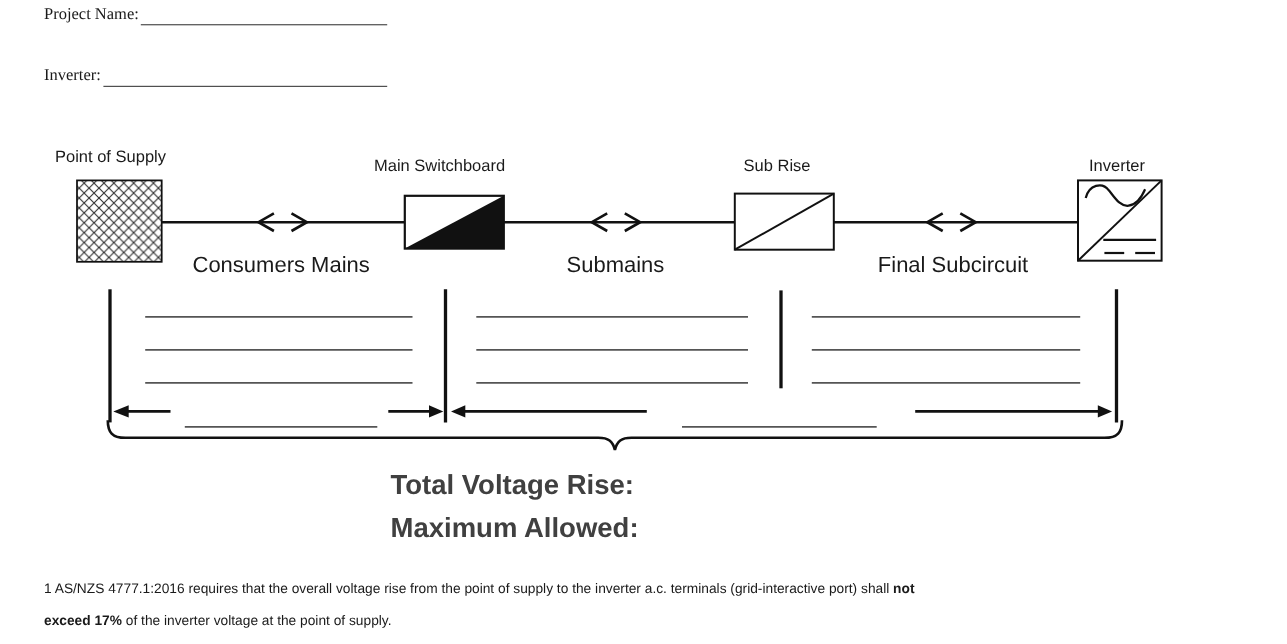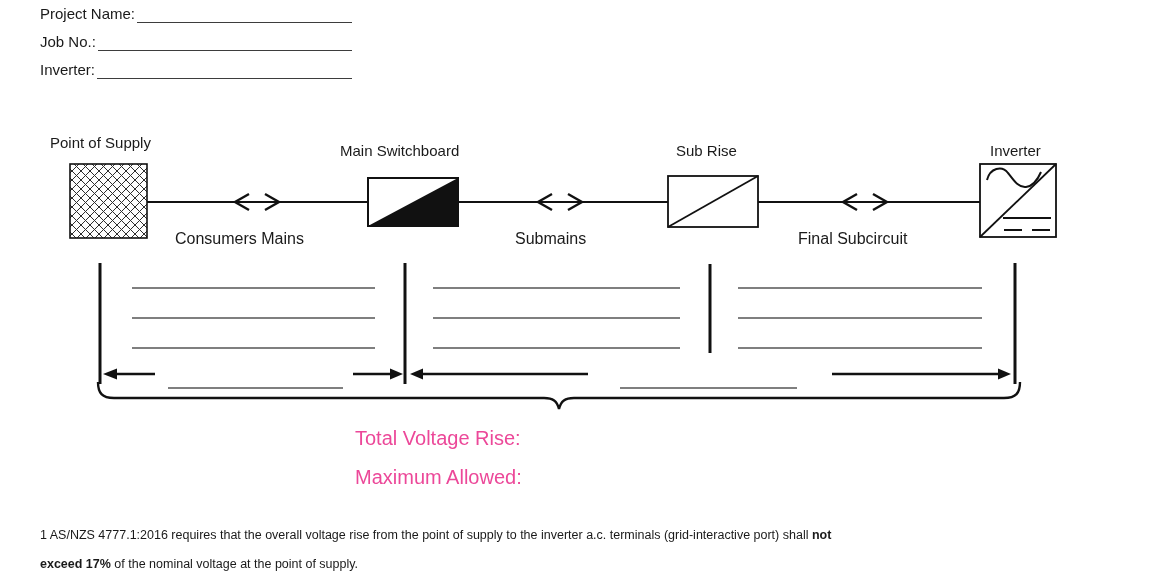--- a/index.html
+++ b/index.html
@@ -13,51 +13,48 @@
     overflow: hidden;
   }
   .abs { position: absolute; }
   .field-row {
     position: absolute;
     left: 40px;
     width: 312px;
     height: 21px;
     display: flex;
     align-items: flex-end;
+    font-family: Liberation Serif, serif;
   }
   .field-label {
     font-size: 15px;
     line-height: 19px;
     color: #1a1a1a;
     white-space: nowrap;
   }
   .field-line {
     flex: 1;
     height: 18px;
     border-bottom: 1.4px solid #3d3d3d;
     margin-left: 2px;
   }
   .node-label { font-size: 15px; color: #1a1a1a; white-space: nowrap; }
-  .segment-label { font-size: 16px; color: #1a1a1a; white-space: nowrap; }
-  .summary-label { font-size: 20px; font-weight: normal; color: #ec4899; white-space: nowrap; }
+  .segment-label { font-size: 20px; color: #1a1a1a; white-space: nowrap; }
+  .summary-label { font-size: 25px; font-weight: bold; color: #404040; white-space: nowrap; }
   .footnote { font-size: 12.5px; color: #1a1a1a; white-space: nowrap; }
   .footnote b { font-weight: bold; text-align: center; }
   svg.diagram { position: absolute; left: 0; top: 0; }
 </style>
 </head>
 <body>
 
 <div class="page">
 
   <div class="field-row" style="top:2px">
     <span class="field-label">Project Name:</span>
-    <span class="field-line"></span>
-  </div>
-  <div class="field-row" style="top:30px">
-    <span class="field-label">Job No.:</span>
     <span class="field-line"></span>
   </div>
   <div class="field-row" style="top:58px">
     <span class="field-label">Inverter:</span>
     <span class="field-line"></span>
   </div>
 
   <svg class="diagram" width="1170" height="585" viewBox="0 0 1170 585">
     <defs>
       <pattern id="xhatch" width="9" height="9" patternUnits="userSpaceOnUse">
@@ -169,16 +166,16 @@
   <div class="abs segment-label" style="left:515px; top:230px">Submains</div>
   <div class="abs segment-label" style="left:798px; top:230px">Final Subcircuit</div>
 
   <div class="abs summary-label" style="left:355px; top:427px">Total Voltage Rise:</div>
   <div class="abs summary-label" style="left:355px; top:466px">Maximum Allowed:</div>
 
   <div class="abs footnote" style="left:40px; top:528px">
     <span>1 AS/NZS 4777.1:2016 requires that the overall voltage rise from the point of supply to the inverter a.c. terminals (grid-interactive port) shall </span><b>not</b>
   </div>
   <div class="abs footnote" style="left:40px; top:557px">
-    <b>exceed 17%</b><span> of the nominal voltage at the point of supply.</span>
+    <b>exceed 17%</b><span> of the inverter voltage at the point of supply.</span>
   </div>
 
 </div>
 
 </body></html>

